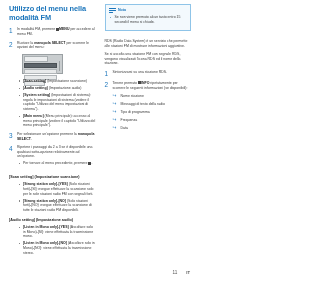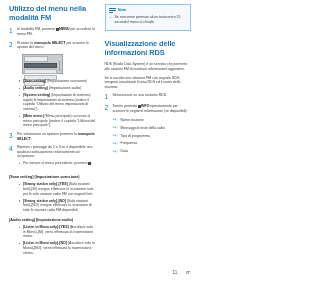--- a/index.html
+++ b/index.html
@@ -170,21 +170,20 @@
               <i></i>
               <i></i>
             </span>
           <span class="note-title">Nota</span>
         </div>
         <ul class="ul" style="margin-bottom:0;">
           <li>Se non viene premuto alcun tasto entro 15 secondi il menu si chiude.</li>
         </ul>
       </div>
 
-      <h1>Visualizzazione delle informazioni RDS</h1>
 
       <p class="body-p">RDS (Radio Data System) è un servizio che permette alle stazioni FM di mostrare informazioni aggiuntive.</p>
       <p class="body-p">Se si ascolta una stazione FM con segnale RDS, vengono visualizzati l'icona RDS ed il nome della stazione.</p>
 
       <div class="step">
         <div class="step-num">1</div>
         <div class="step-body"><span>Sintonizzarsi su una stazione RDS.</span></div>
       </div>
 
       <div class="step">

